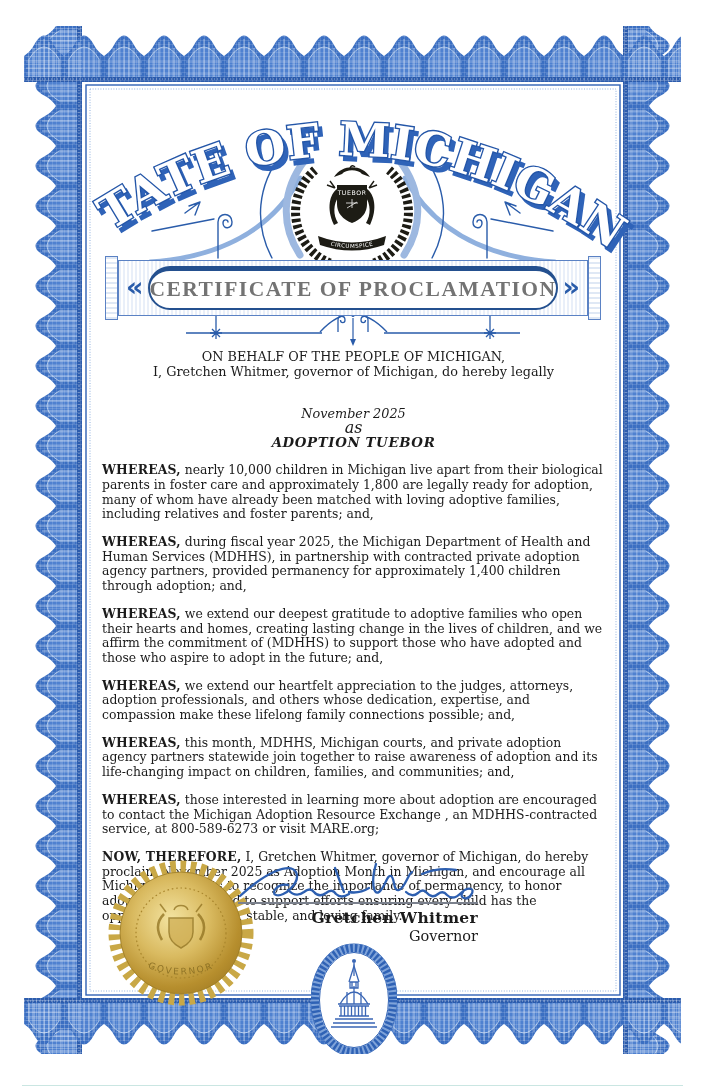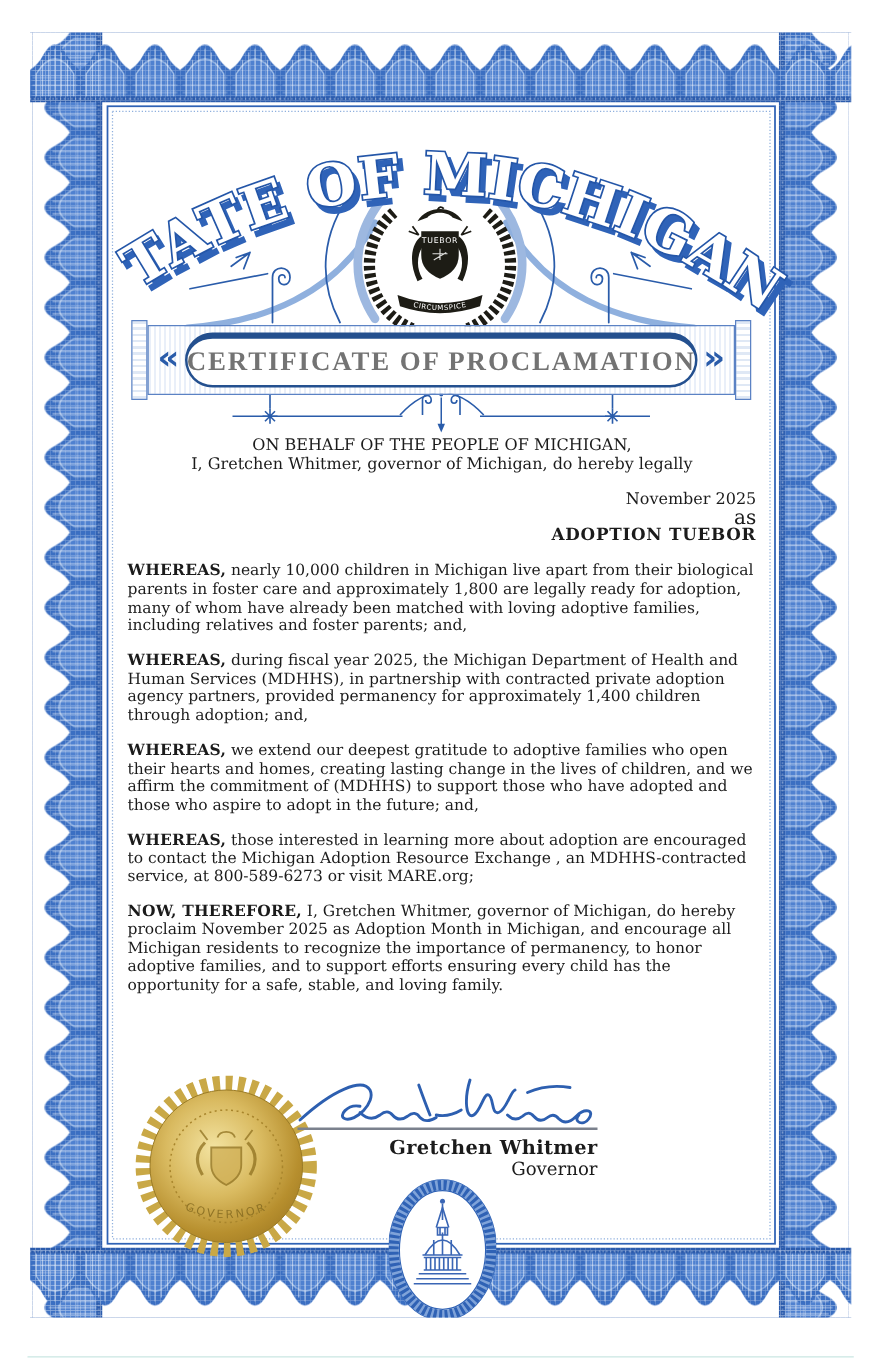--- a/index.html
+++ b/index.html
@@ -34,21 +34,21 @@
     display:flex;align-items:center;justify-content:center;
   }
   .banner-pill span{
     font-family:"Liberation Serif",serif;font-weight:700;font-size:21.5px;
     letter-spacing:1.5px;color:#737373;white-space:nowrap;
   }
 
   
   .content{position:absolute;left:102px;top:350px;width:503px;}
   .intro{ text-align:center;font-size:12.8px;line-height:14.6px;margin:0;}
-  .dateblock{text-align:right;margin-top:13px;}
+  .dateblock{text-align:center;margin-top:27px;font-style:italic;}
   .dateblock .date{font-size:12.8px;line-height:15px;margin:0;}
   .dateblock .as{font-size:16px;line-height:14px;margin:0;}
   .dateblock .subject{font-size:13.4px;font-weight:bold;letter-spacing:.6px;line-height:15px;margin:0;}
   .para{font-size:12.4px;line-height:14.7px;margin:13px 0 0 0;text-align:left;}
   .para b{letter-spacing:.2px;text-align:right;}
   .para:first-of-type{margin-top:15px;}
 
   
   .goldseal{position:absolute;left:106px;top:858px;width:150px;height:150px;}
   .sig-block{position:absolute;left:238px;top:852px;width:240px;text-align:right;}
@@ -208,20 +208,22 @@
 
     <div class="dateblock">
       <p class="date">November 2025</p>
       <p class="as">as</p>
       <p class="subject">ADOPTION TUEBOR</p>
     </div>
 
     <p class="para"><b>WHEREAS,</b><span> nearly 10,000 children in Michigan live apart from their biological parents in foster care and approximately 1,800 are legally ready for adoption, many of whom have already been matched with loving adoptive families, including relatives and foster parents; and,</span></p>
     <p class="para"><b>WHEREAS,</b><span> during fiscal year 2025, the Michigan Department of Health and Human Services (MDHHS), in partnership with contracted private adoption agency partners, provided permanency for approximately 1,400 children through adoption; and,</span></p>
     <p class="para"><b>WHEREAS,</b><span> we extend our deepest gratitude to adoptive families who open their hearts and homes, creating lasting change in the lives of children, and we affirm the commitment of (MDHHS) to support those who have adopted and those who aspire to adopt in the future; and,</span></p>
+    <p class="para"><b>WHEREAS,</b><span> we extend our heartfelt appreciation to the judges, attorneys, adoption professionals, and others whose dedication, expertise, and compassion make these lifelong family connections possible; and,</span></p>
+    <p class="para"><b>WHEREAS,</b><span> this month, MDHHS, Michigan courts, and private adoption agency partners statewide join together to raise awareness of adoption and its life-changing impact on children, families, and communities; and,</span></p>
     <p class="para"><b>WHEREAS,</b><span> those interested in learning more about adoption are encouraged to contact the Michigan Adoption Resource Exchange , an MDHHS-contracted service, at 800-589-6273 or visit MARE.org;</span></p>
     <p class="para"><b>NOW, THEREFORE,</b><span> I, Gretchen Whitmer, governor of Michigan, do hereby proclaim November 2025 as Adoption Month in Michigan, and encourage all Michigan residents to recognize the importance of permanency, to honor adoptive families, and to support efforts ensuring every child has the opportunity for a safe, stable, and loving family.</span></p>
   </div>
 
   <svg class="goldseal" viewBox="0 0 150 150" xmlns="http://www.w3.org/2000/svg" xmlns:xlink="http://www.w3.org/1999/xlink">
     <circle cx="75" cy="75" r="66" fill="none" stroke="#c9a846" stroke-width="13" stroke-dasharray="5.5 4.5"></circle>
     <circle cx="75" cy="75" r="61" fill="url(#gold)" stroke="#9a7b26" stroke-width="0.8"></circle>
     <circle cx="75" cy="75" r="45" fill="none" stroke="#a8852c" stroke-width="1.2" stroke-dasharray="1.6 2.8"></circle>
     <g opacity="0.75" stroke="#8f7120" fill="none">
       <path d="M63,60 h24 v14 q0,10 -12,16 q-12,-6 -12,-16 Z" fill="#cfae54" stroke-width="1.5"></path>

